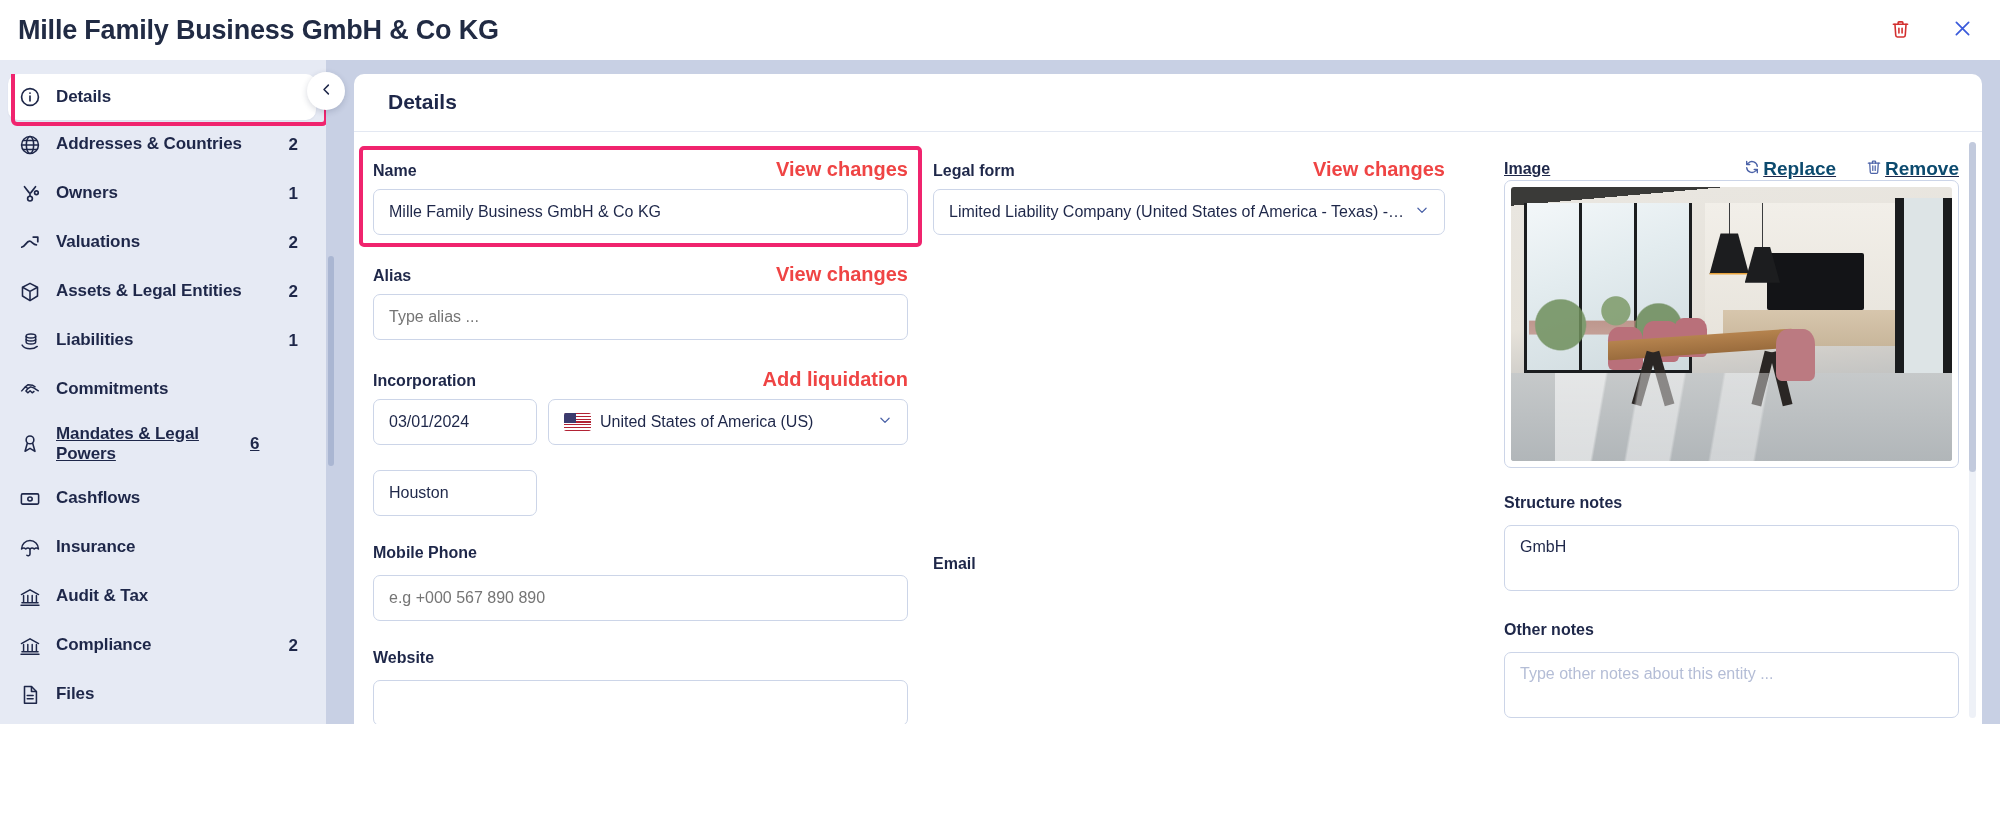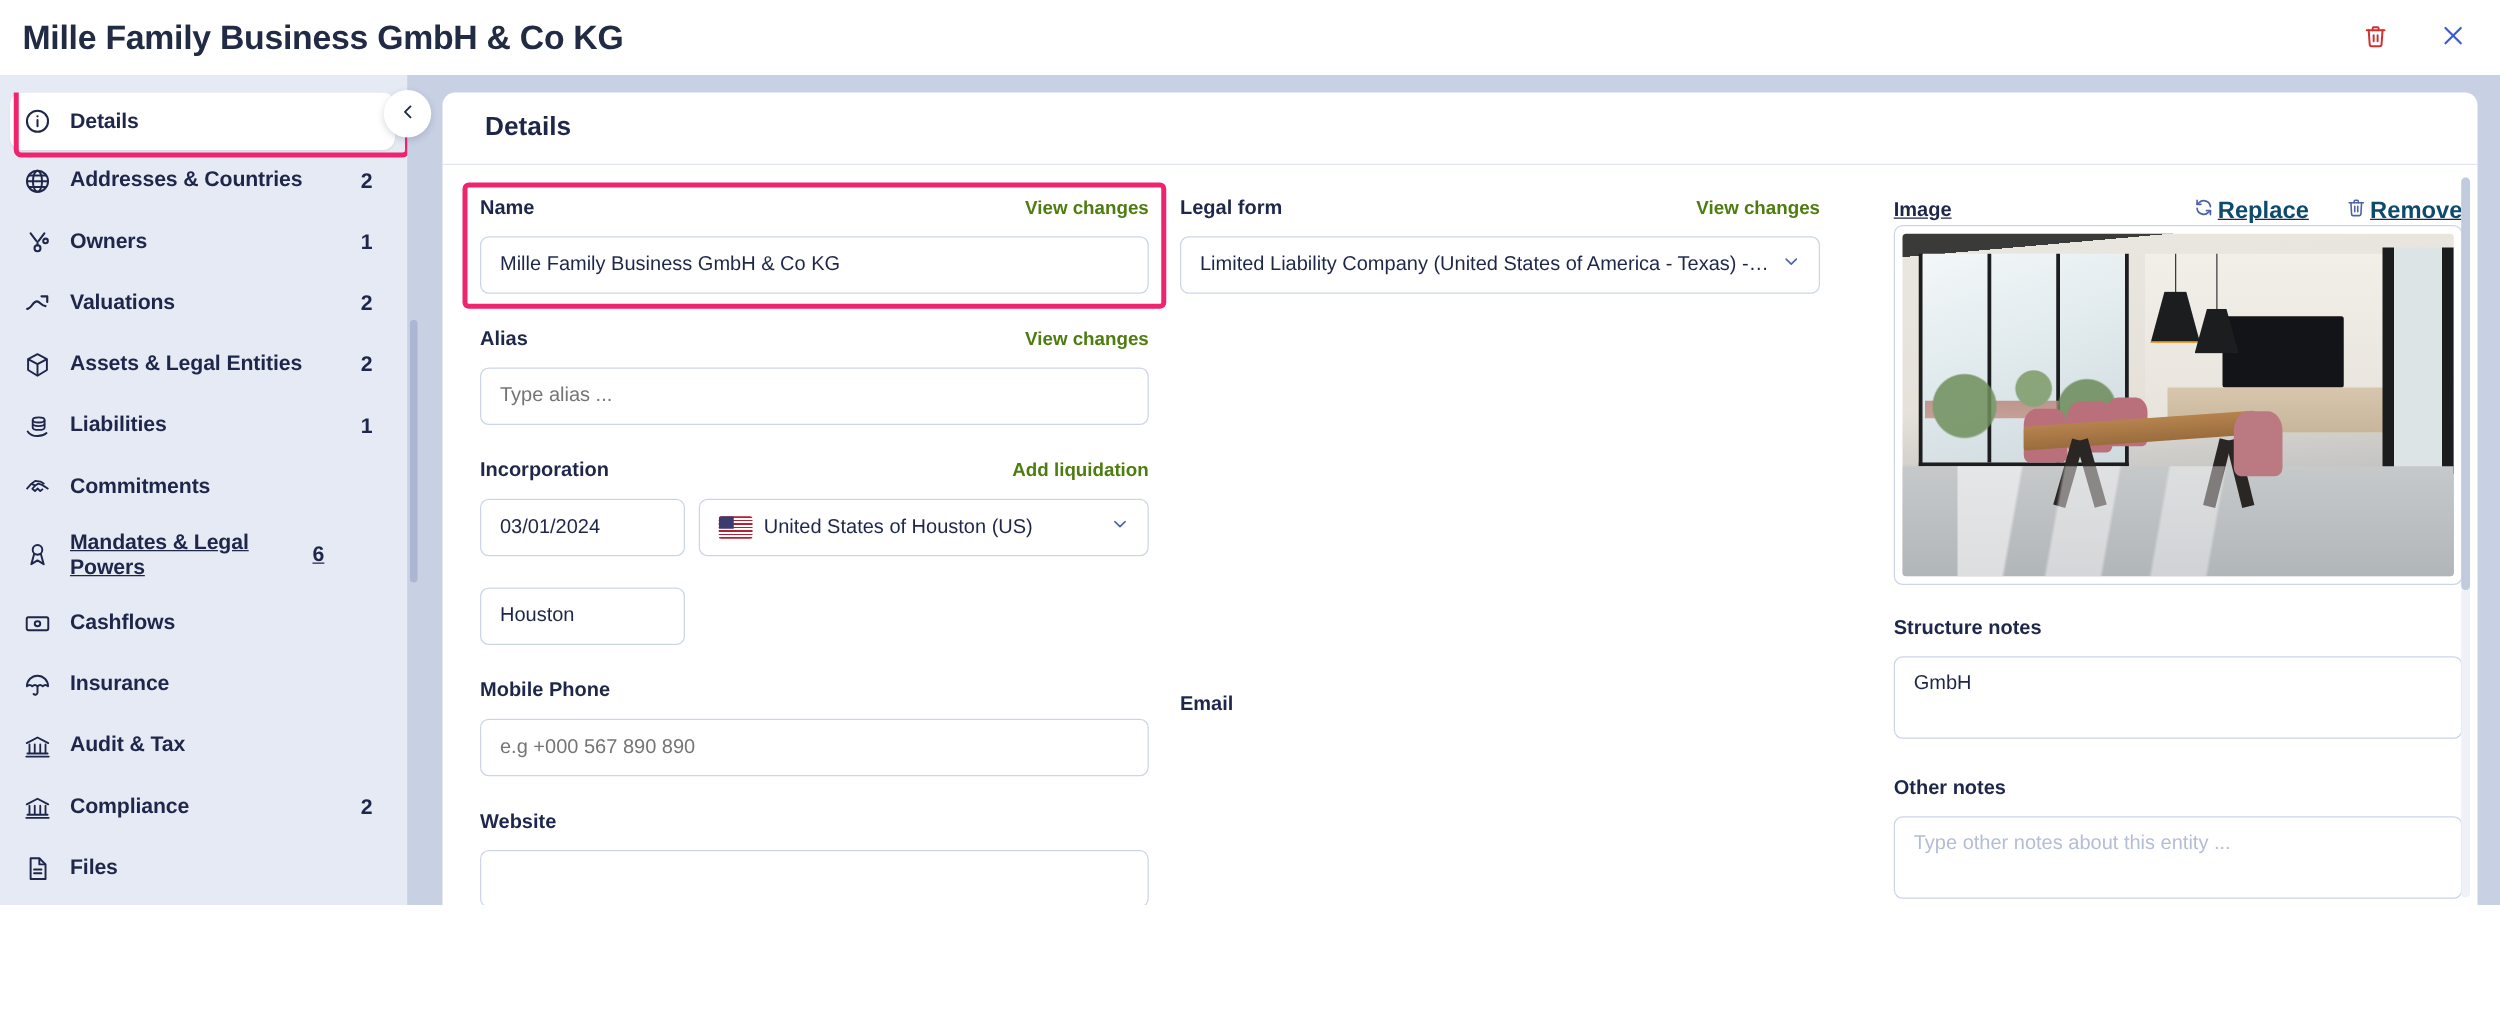--- a/index.html
+++ b/index.html
@@ -156,36 +156,37 @@
   }
   .panel-title { font-size: 21px; font-weight: bold; color: #1e2749; }
 
   .panel-body {
     flex: 1 1 auto;
     display: flex;
     padding: 26px 34px 0 30px;
     gap: 0;
     position: relative;
     overflow: hidden;
+    justify-content: center;
   }
 
   .form-col { display: flex; flex-direction: column; }
   .col-left  { width: 535px; flex: 0 0 535px; }
   .col-mid   { width: 537px; flex: 0 0 537px; padding-left: 25px; }
   .col-right { width: 455px; flex: 0 0 455px; margin-left: 59px; }
 
   .field { margin-bottom: 28px; }
   .field-head {
     display: flex; align-items: baseline; justify-content: space-between;
     margin-bottom: 10px;
     height: 21px;
   }
   .field-label { font-size: 16px; font-weight: bold; color: #1e2749; }
   .link-action {
-    font-size: 15px; font-weight: bold; color: #4d7c0f; cursor: pointer;
+    font-size: 20px; font-weight: bold; color: #ef4444; cursor: pointer;
   }
 
   .input {
     width: 100%;
     height: 46px;
     border: 1px solid #ccd5e8;
     border-radius: 7px;
     padding: 0 15px;
     font-size: 16px;
     font-family: "Liberation Sans", sans-serif;
@@ -621,21 +622,21 @@
               <span class="link-action">Add liquidation</span>
             </div>
             <div class="row2">
               <div class="cell-a">
                 <input class="input" type="text" value="03/01/2024" style="">
               </div>
               <div class="cell-b">
                 <div class="input select">
                   <span class="sel-with-flag">
                     <span class="flag"></span>
-                    <span class="sel-text">United States of Houston (US)</span>
+                    <span class="sel-text">United States of America (US)</span>
                   </span>
                   <span class="chev">
                     <svg width="14" height="14" viewBox="0 0 24 24" fill="none" stroke="#4c63a8" stroke-width="2.2" stroke-linecap="round" stroke-linejoin="round">
                         <polyline points="5 9 12 16 19 9"></polyline>
                       </svg>
                   </span>
                 </div>
               </div>
             </div>
             <div class="row2" style="margin-top:25px;">

